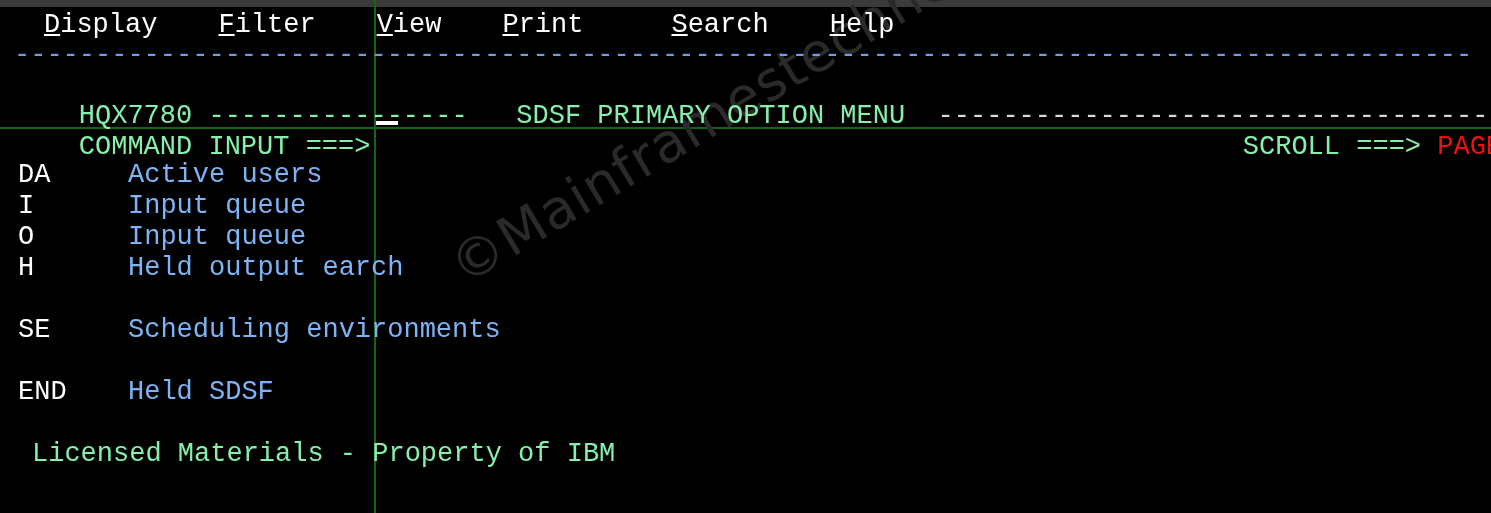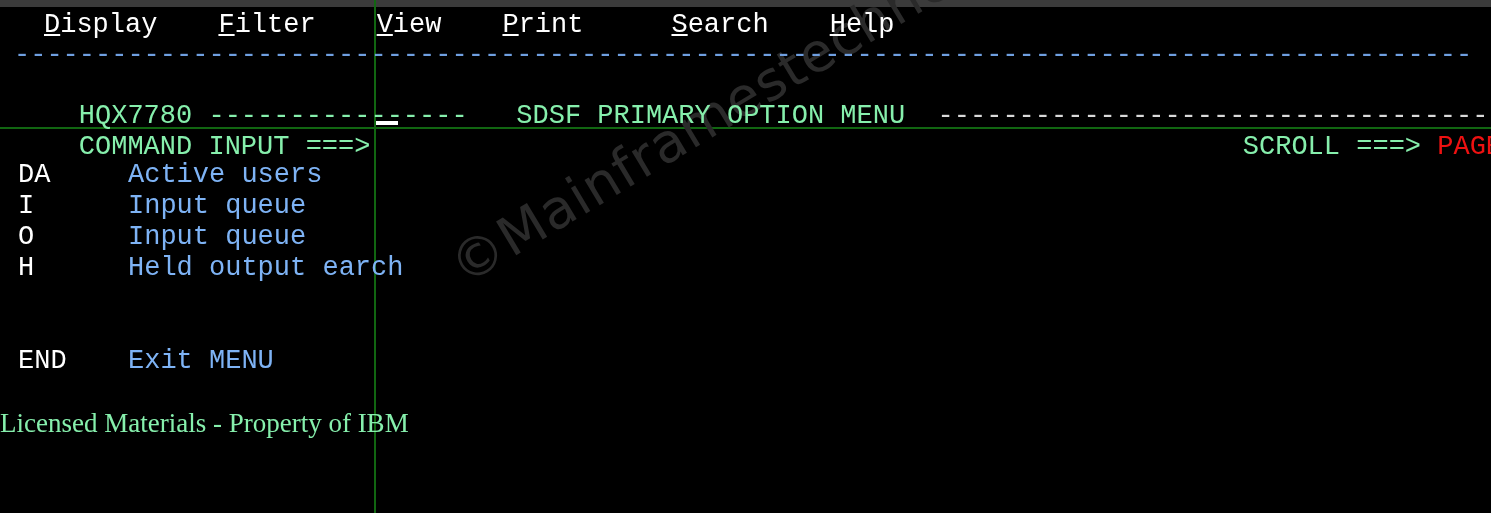--- a/index.html
+++ b/index.html
@@ -213,30 +213,34 @@
       <span class="code c-cyan">O</span>
       <span class="desc c-blue">Input queue</span>
     </div>
     <div class="opt">
       <span class="code c-cyan">H</span>
       <span class="desc c-blue">Held output earch</span>
     </div>
 
     <div class="opt spacer"></div>
 
+    <div class="opt">
+      <span class="code c-cyan">SE</span>
+      <span class="desc c-blue">Scheduling environments</span>
+    </div>
 
     <div class="opt spacer"></div>
 
     <div class="opt">
       <span class="code c-cyan">END</span>
-      <span class="desc c-blue">Exit MENU</span>
+      <span class="desc c-blue">Held SDSF</span>
     </div>
 
     <div class="opt spacer"></div>
 
     <div class="opt">
-      <span class="desc c-white" style="left:0;font-family:Liberation Serif, serif;">Licensed Materials - Property of IBM</span>
+      <span class="desc c-white" style="left:32px;">Licensed Materials - Property of IBM</span>
     </div>
   </div>
 
   <div id="watermark">©Mainframestechhelp</div>
 
 </div>
 
 </body></html>

